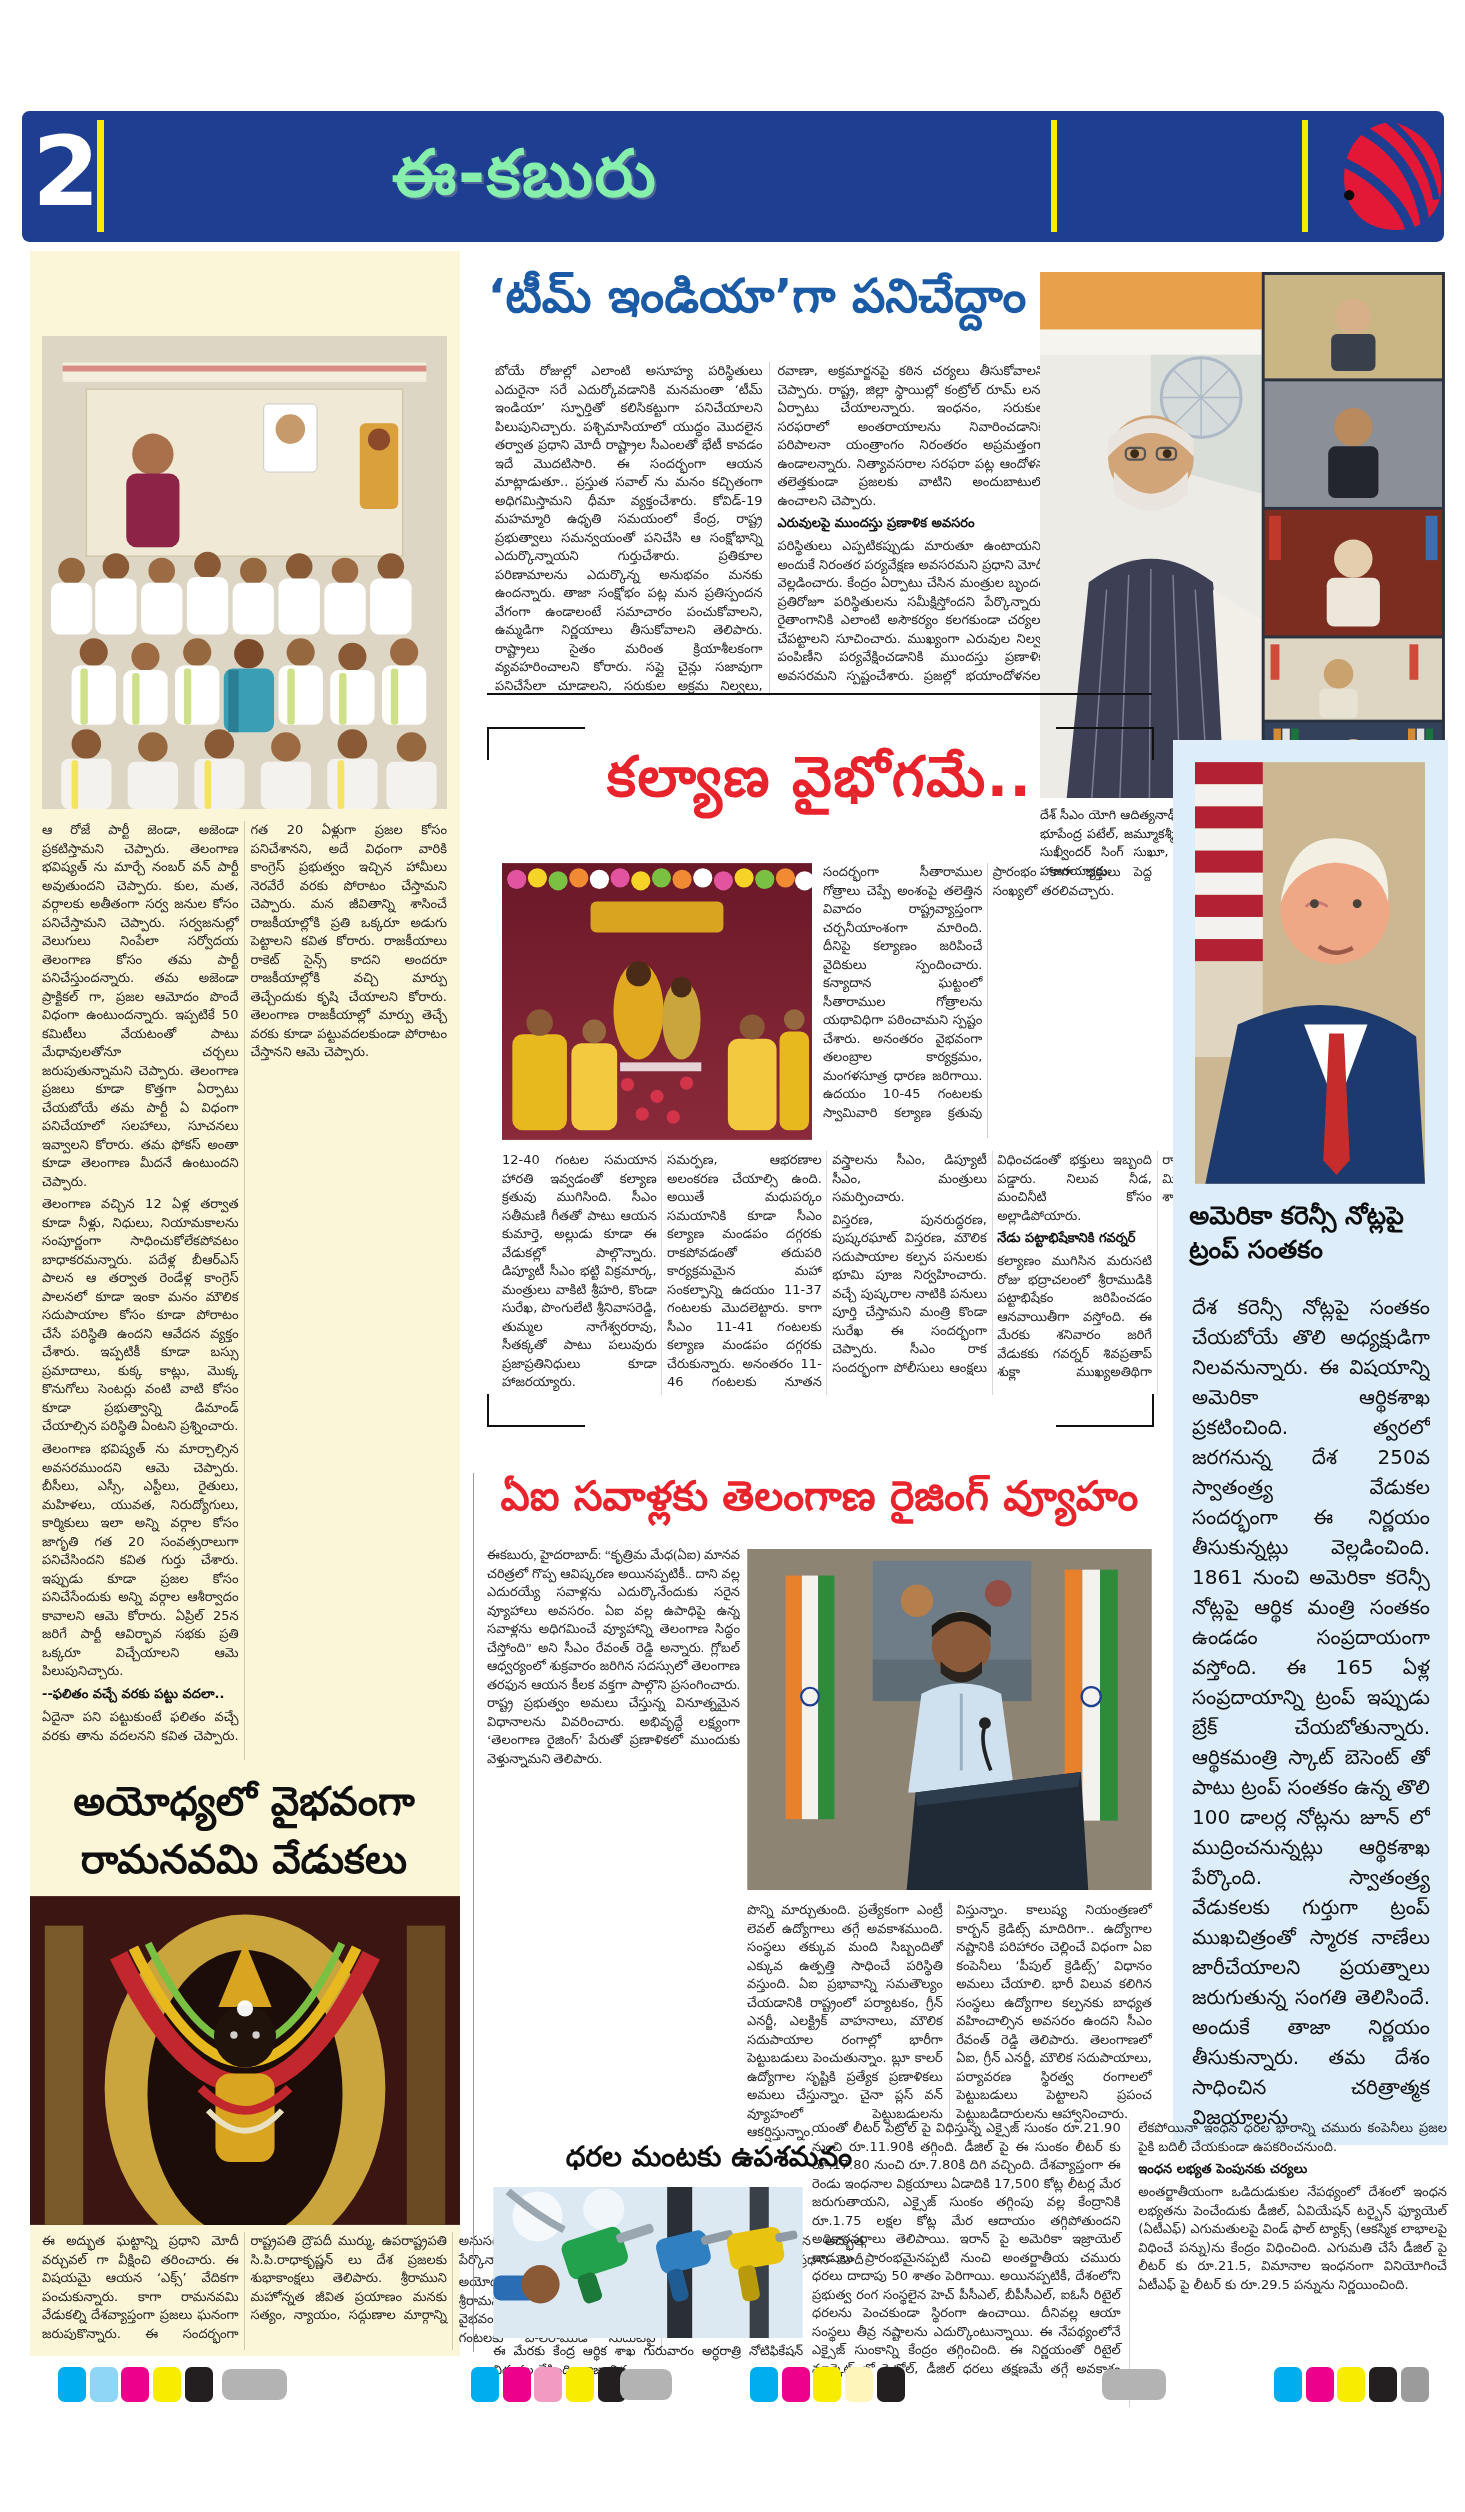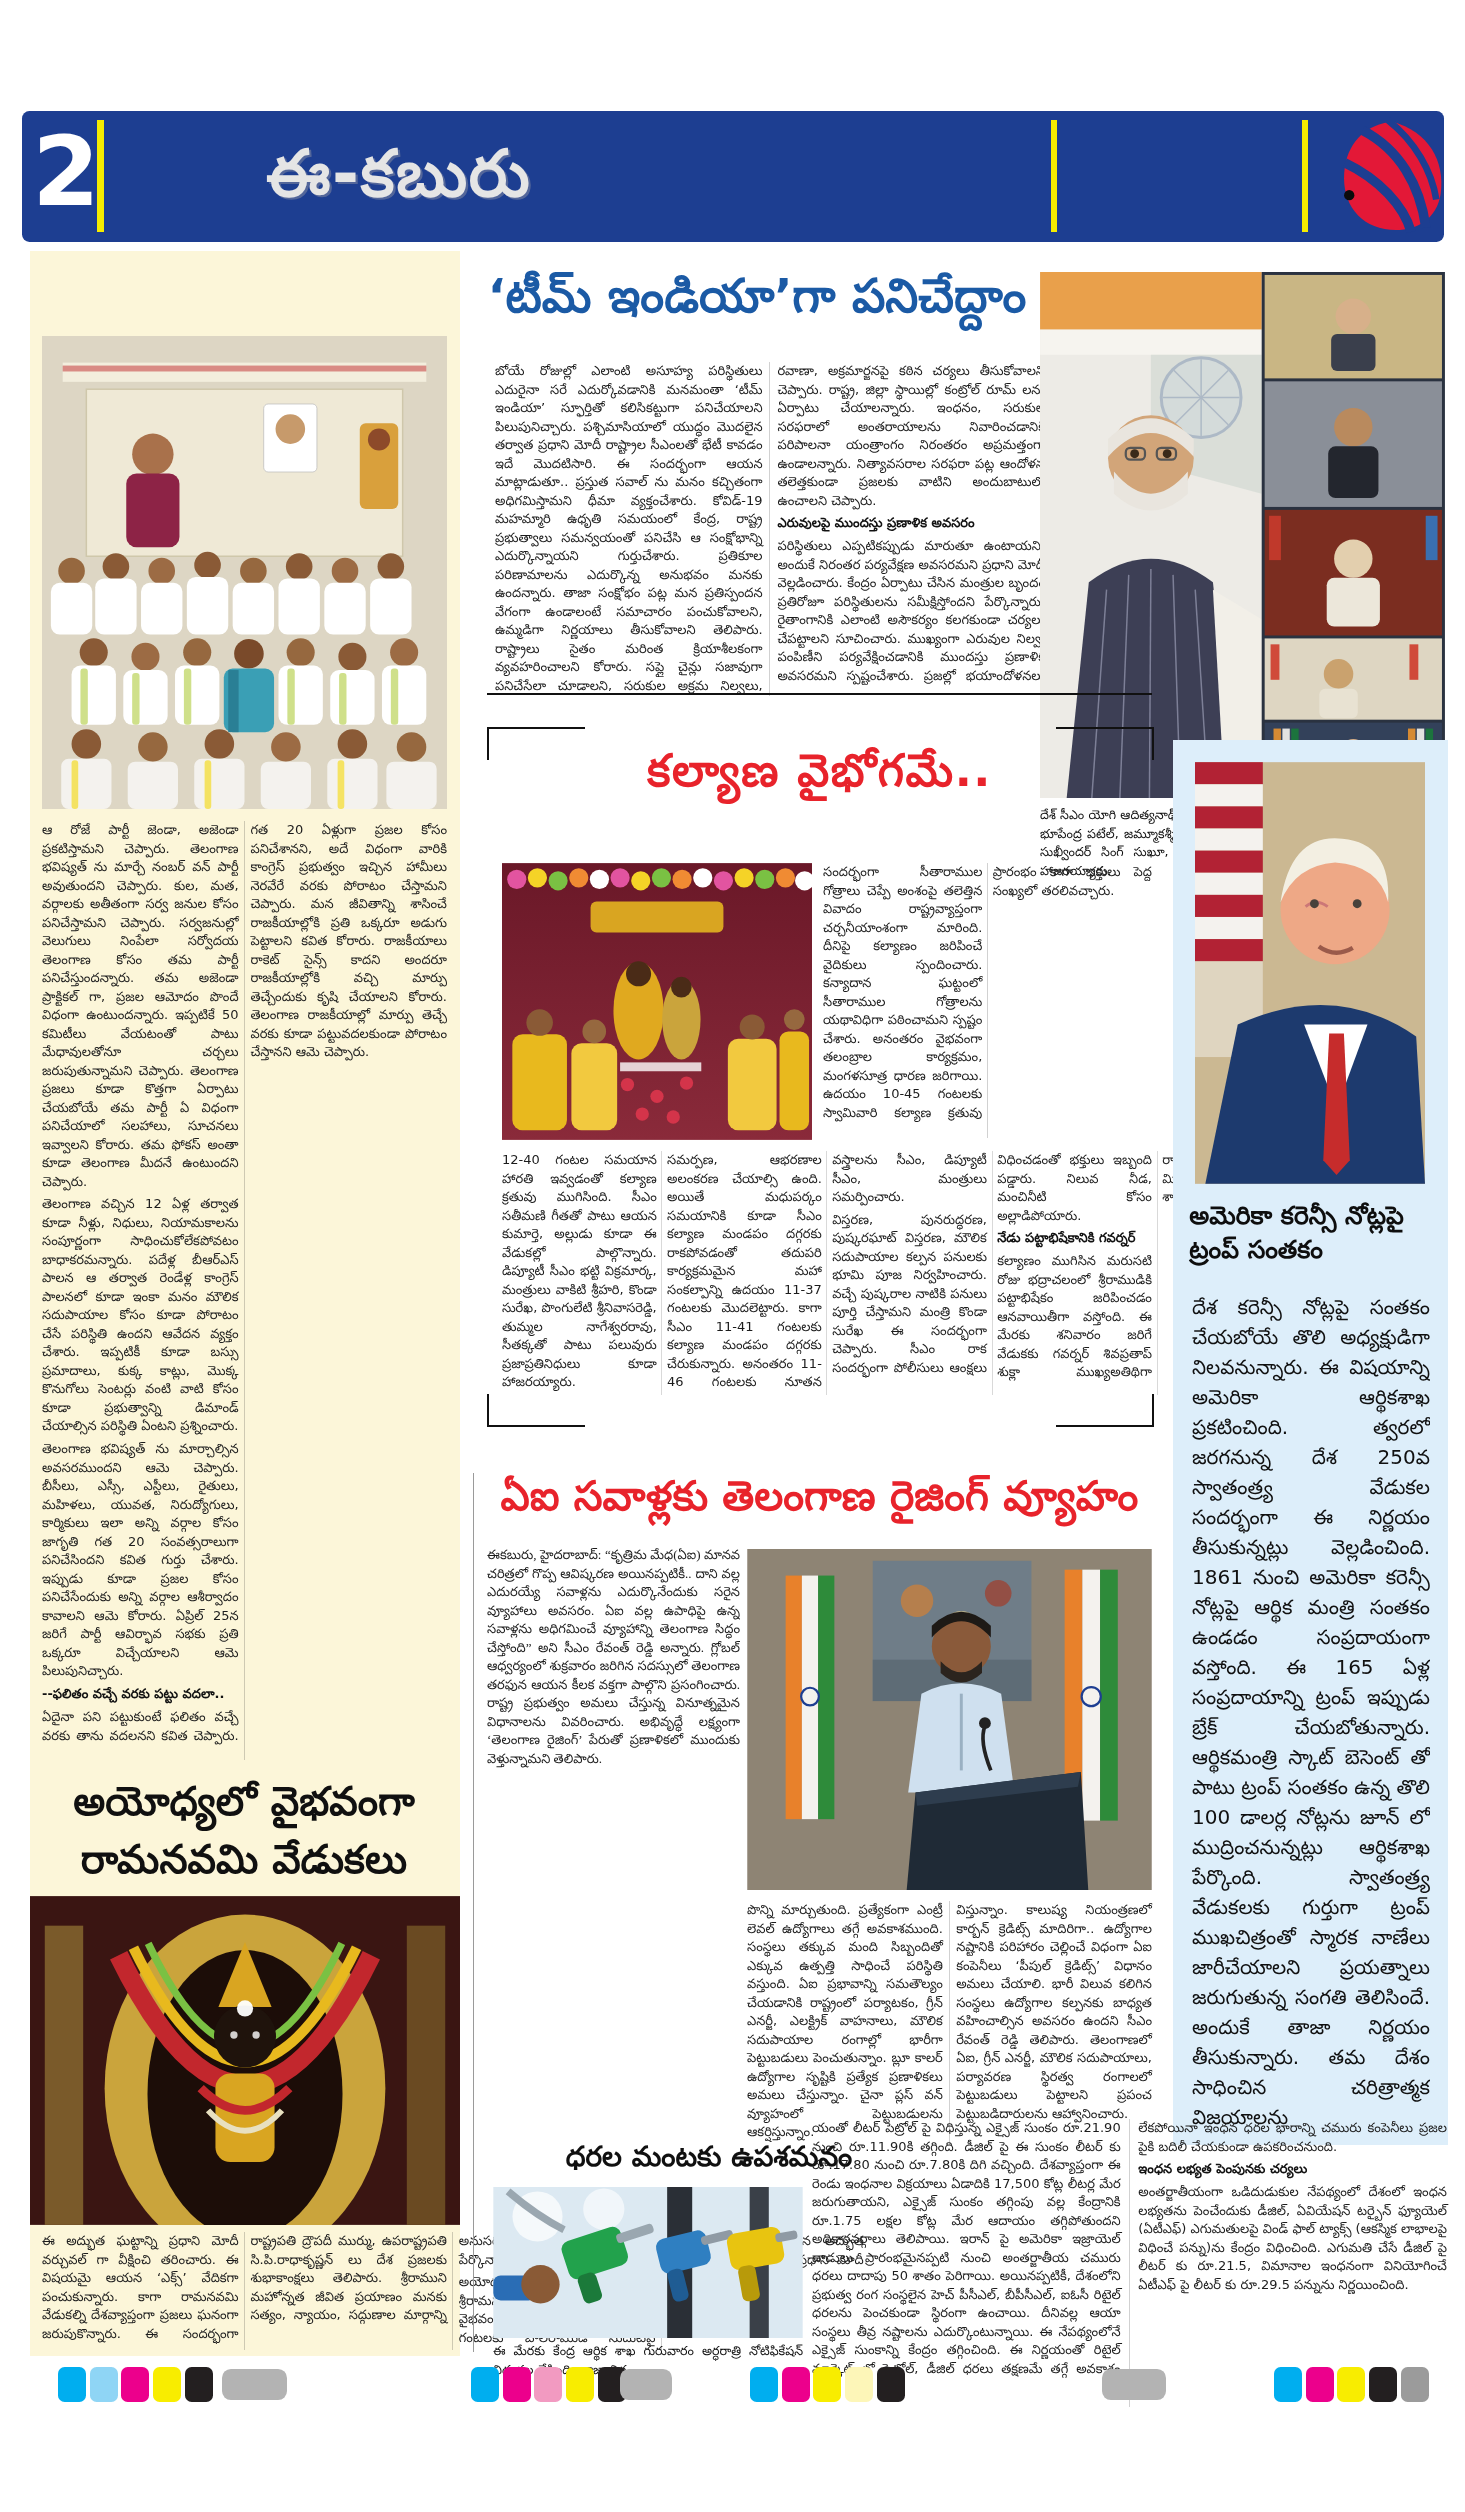--- a/index.html
+++ b/index.html
@@ -3,21 +3,21 @@
 <meta charset="utf-8">
 <style>
   html,body{margin:0;padding:0;background:#fff;}
   #page{position:relative;width:1466px;height:2512px;background:#ffffff;overflow:hidden;
         font-family:"DejaVu Sans","Liberation Sans",sans-serif;}
   .abs{position:absolute;}
   
   .hdr{background:#1d3e91;border-radius:7.4px;}
   .ybar{background:#f5ec00;}
   .pageno{color:#fff;font-weight:bold;font-size:97px;line-height:1;}
-  .masthead{color:#e5e5e5;font-weight:bold;font-size:65px;text-align:left;
+  .masthead{color:#86efac;font-weight:bold;font-size:65px;text-align:center;
             text-shadow:2.2px 2.2px 0 rgba(120,130,160,.6);letter-spacing:1.5px;}
   .dateblk{color:#fff;text-align:center;}
   .dateblk .d1{font-size:26px;font-weight:bold;}
   .dateblk .d2{font-size:18.5px;margin-top:8.9px;}
   .dateblk .d3{font-size:24.4px;font-weight:bold;margin-top:10.3px;}
   
   .bt{font-size:13px;line-height:18.5px;text-align:justify;color:#1c1c1c;}
   .bt p{margin:0 0 4.4px 0;}
   .cols2{column-count:2;column-gap:11.8px;column-rule:0.7px solid rgba(0,0,0,.18);column-fill:auto;}
   .cols4{column-count:4;column-gap:10.3px;column-rule:0.7px solid rgba(0,0,0,.15);column-fill:auto;}
@@ -269,21 +269,21 @@
   </div>
   <div class="abs caption" style="left:1040px;top:806px;width:405px;">దేశ్ సీఎం యోగి ఆదిత్యనాథ్, పంజాబ్ ముఖ్యమంత్రి భగవంత్ మాన్, గుజరాత్ సీఎం భూపేంద్ర పటేల్, జమ్మూకశ్మీర్ సీఎం ఒమర్ అబ్దుల్లా, హిమాచల్ ప్రదేశ్ ముఖ్యమంత్రి సుఖ్వీందర్ సింగ్ సుఖూ, అరుణాచల్ ప్రదేశ్ సీఎం పెమా ఖండూ తదితరులు హాజరయ్యారు.</div>
 
   <div class="abs rule-h" style="left:487px;top:693px;width:665px;"></div>
 
   <div class="corner" style="left:487px;top:727px;width:96px;height:31px;border-top-width:2.2px;border-left-width:2.2px;border-color:#111;"></div>
   <div class="corner" style="left:1056px;top:727px;width:96px;height:31px;border-top-width:2.2px;border-right-width:2.2px;border-color:#111;"></div>
   <div class="corner" style="left:487px;top:1394px;width:96px;height:31px;border-bottom-width:2.2px;border-left-width:2.2px;border-color:#111;"></div>
   <div class="corner" style="left:1056px;top:1394px;width:96px;height:31px;border-bottom-width:2.2px;border-right-width:2.2px;border-color:#111;"></div>
 
-  <div class="abs h-red" style="left:487px;top:744px;width:665px;font-size:45px;letter-spacing:1.5px;">కల్యాణ వైభోగమే..</div>
+  <div class="abs h-red" style="left:487px;top:744px;width:665px;font-size:56px;letter-spacing:1.5px;">కల్యాణ వైభోగమే..</div>
 
   <div class="abs" style="left:502px;top:863px;width:310px;height:277px;">
     <svg width="310" height="277" viewBox="0 0 420 375">
       <defs>
         <linearGradient id="tg" x1="0" y1="0" x2="0" y2="1">
           <stop offset="0" stop-color="#6a1828"></stop>
             <stop offset="1" stop-color="#8a2a3a"></stop>
         </linearGradient>
       </defs>
       <rect width="420" height="375" fill="url(#tg)"></rect>

